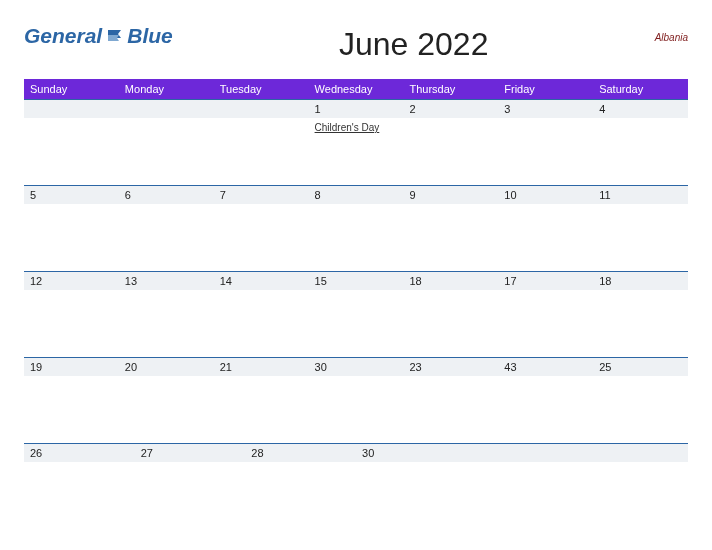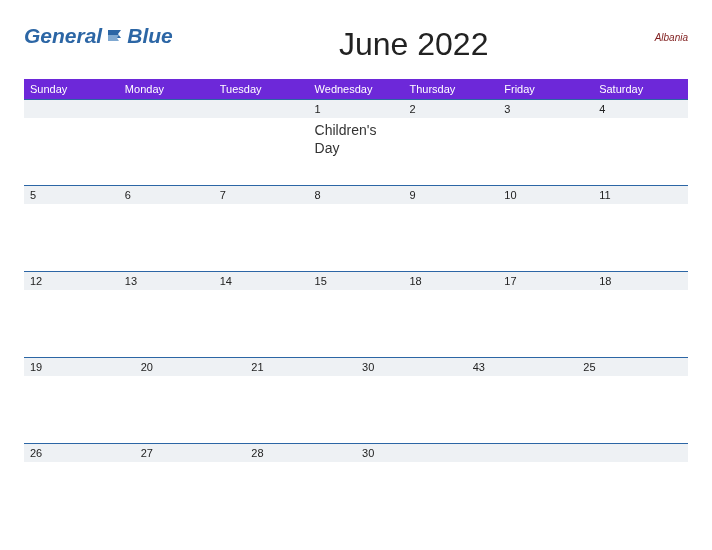--- a/index.html
+++ b/index.html
@@ -74,24 +74,25 @@
       margin: -4px -6px 2px -6px;
       padding: 3px 6px;
       font-size: 11px;
       color: #222;
       min-height: 18px;
     }
     .empty .day-num-strip {
       background: #eef1f4;
     }
     .event {
-      font-size: 14px;
+      font-size: 10px;
       color: #333;
       line-height: 1.3;
       padding-top: 1px;
+      text-decoration: underline;
     }
   </style>
 </head>
 <body>
 
 <div class="header">
   <div class="logo">
     <span>General</span>
     <span class="logo-glyph">
       <svg width="18" height="14" viewBox="0 0 18 14">
@@ -194,20 +195,23 @@
         <div class="day-cell">
           <div class="day-num-strip">20</div>
         </div>
         <div class="day-cell">
           <div class="day-num-strip">21</div>
         </div>
         <div class="day-cell">
           <div class="day-num-strip">30</div>
         </div>
         <div class="day-cell">
+          <div class="day-num-strip">23</div>
+        </div>
+        <div class="day-cell">
           <div class="day-num-strip">43</div>
         </div>
         <div class="day-cell">
           <div class="day-num-strip">25</div>
         </div>
       </div>
       <div class="week-row">
         <div class="day-cell">
           <div class="day-num-strip">26</div>
         </div>

